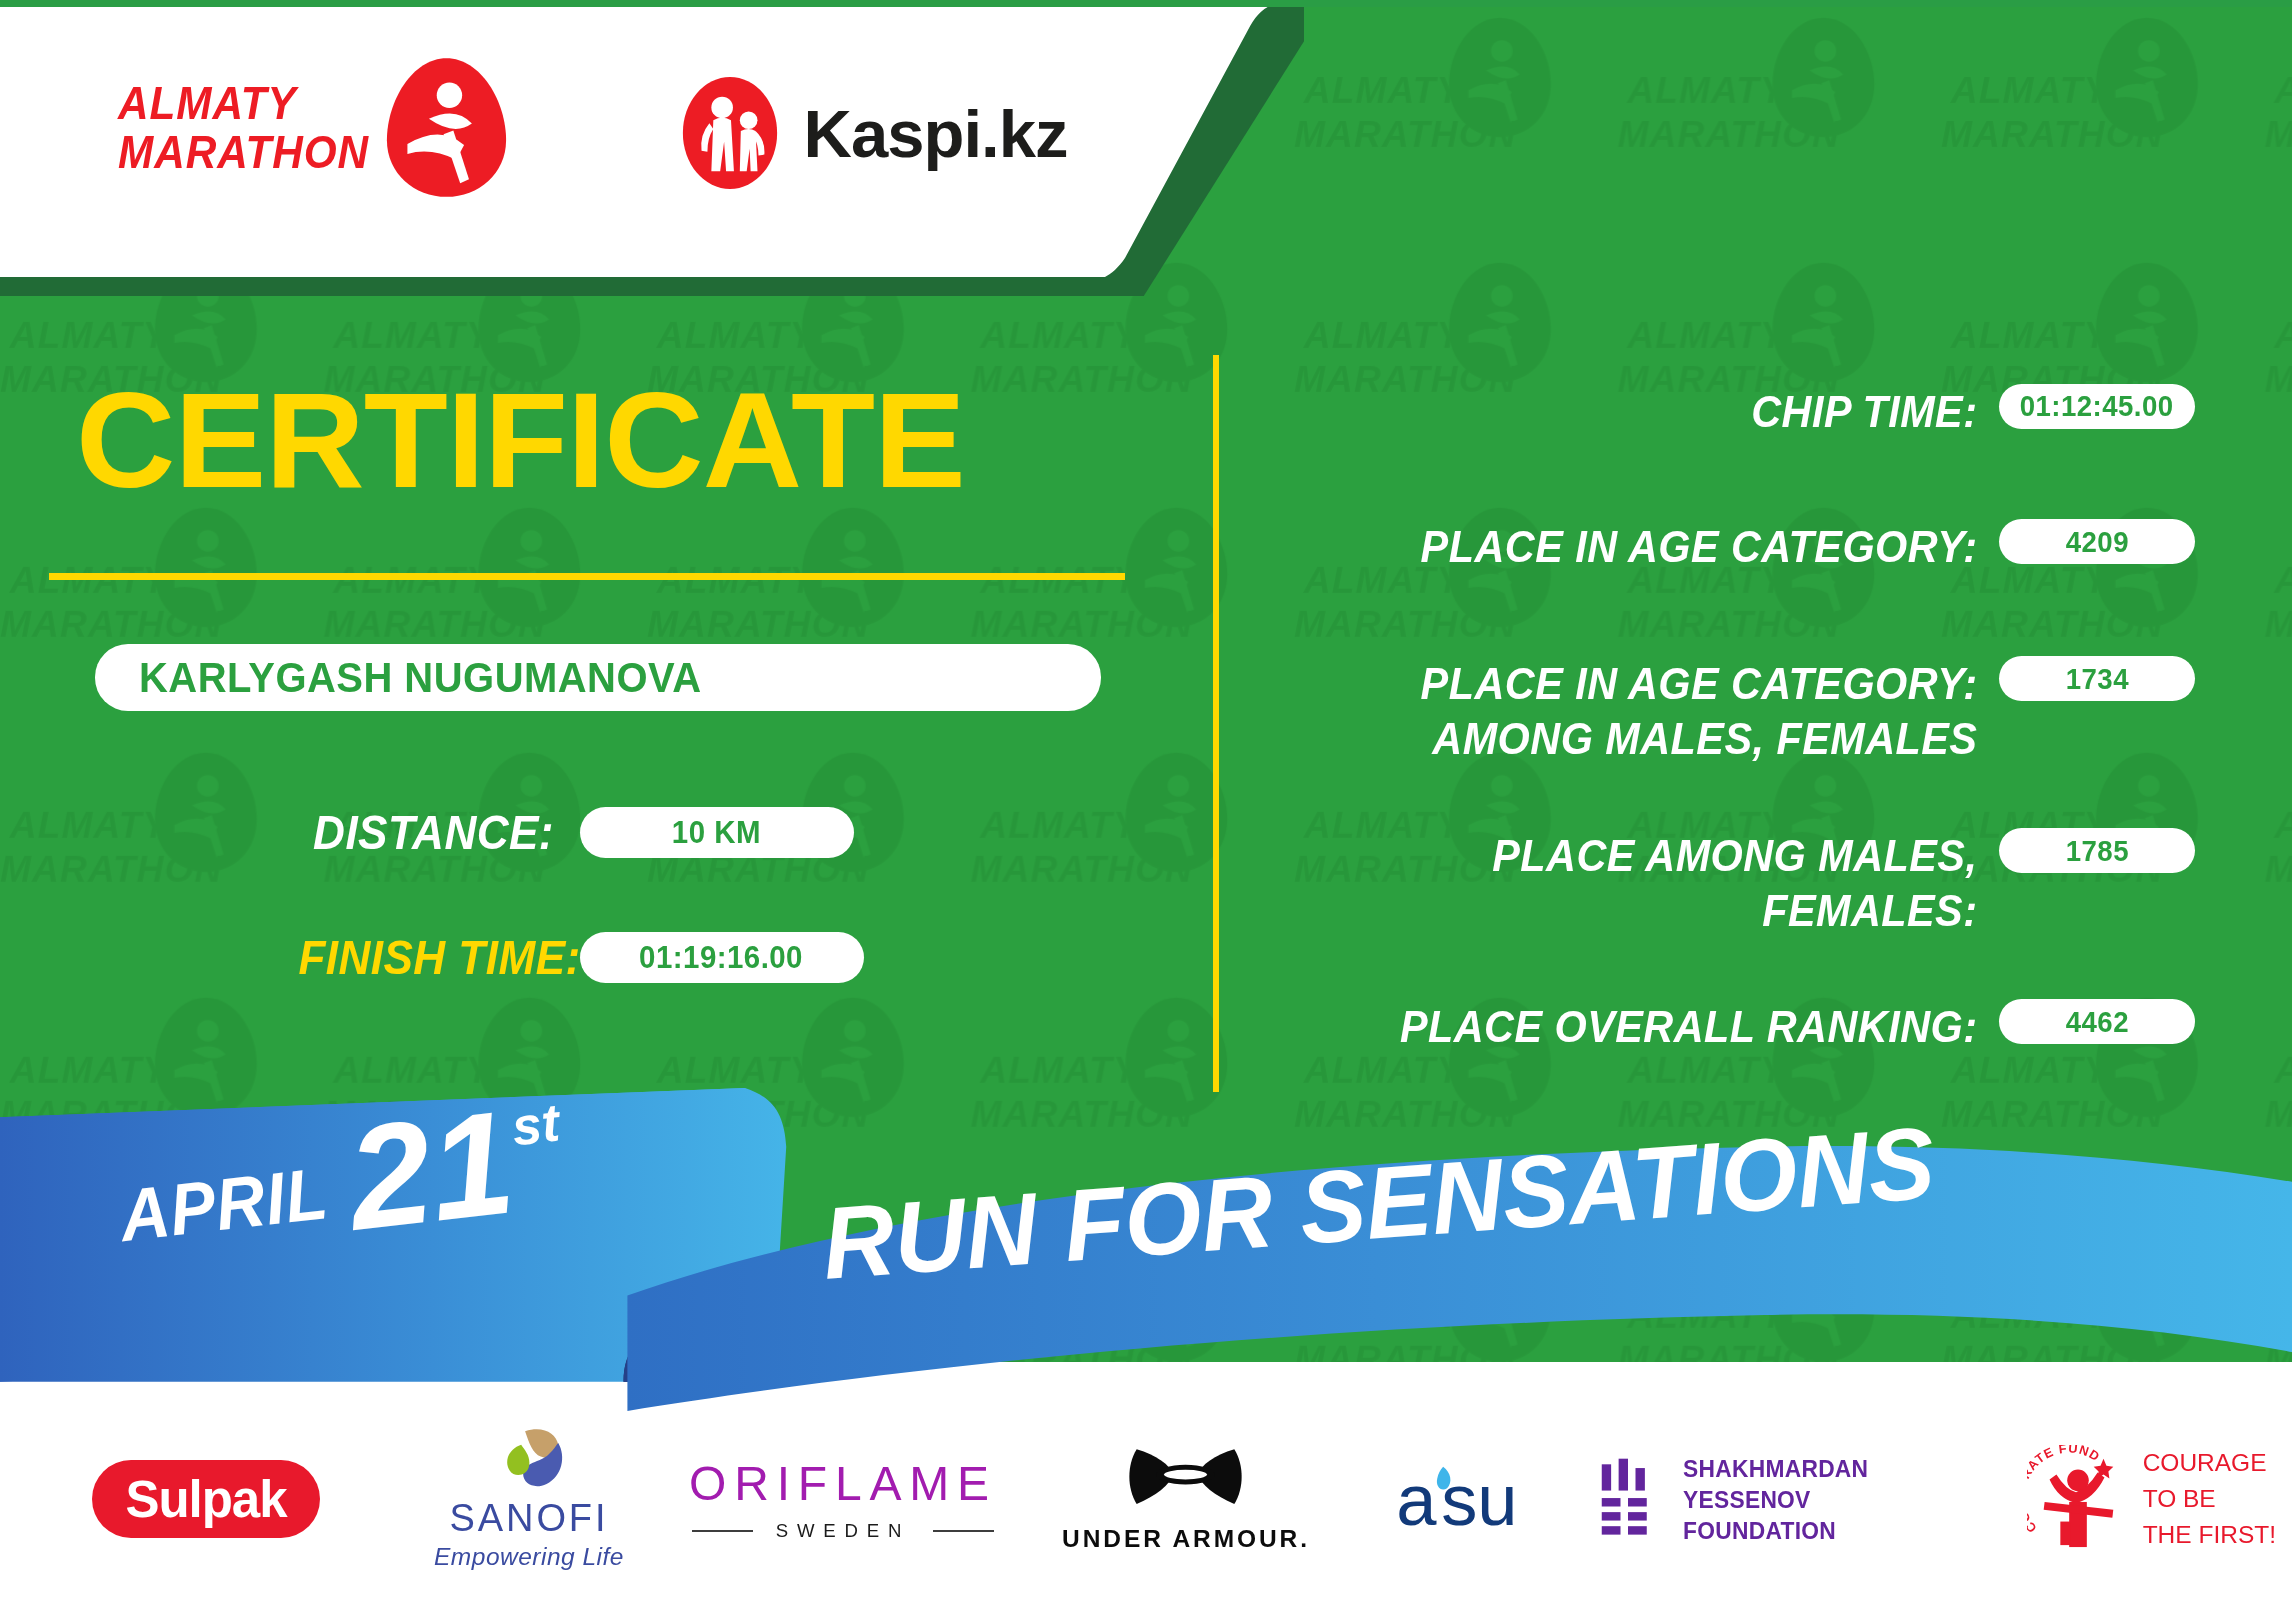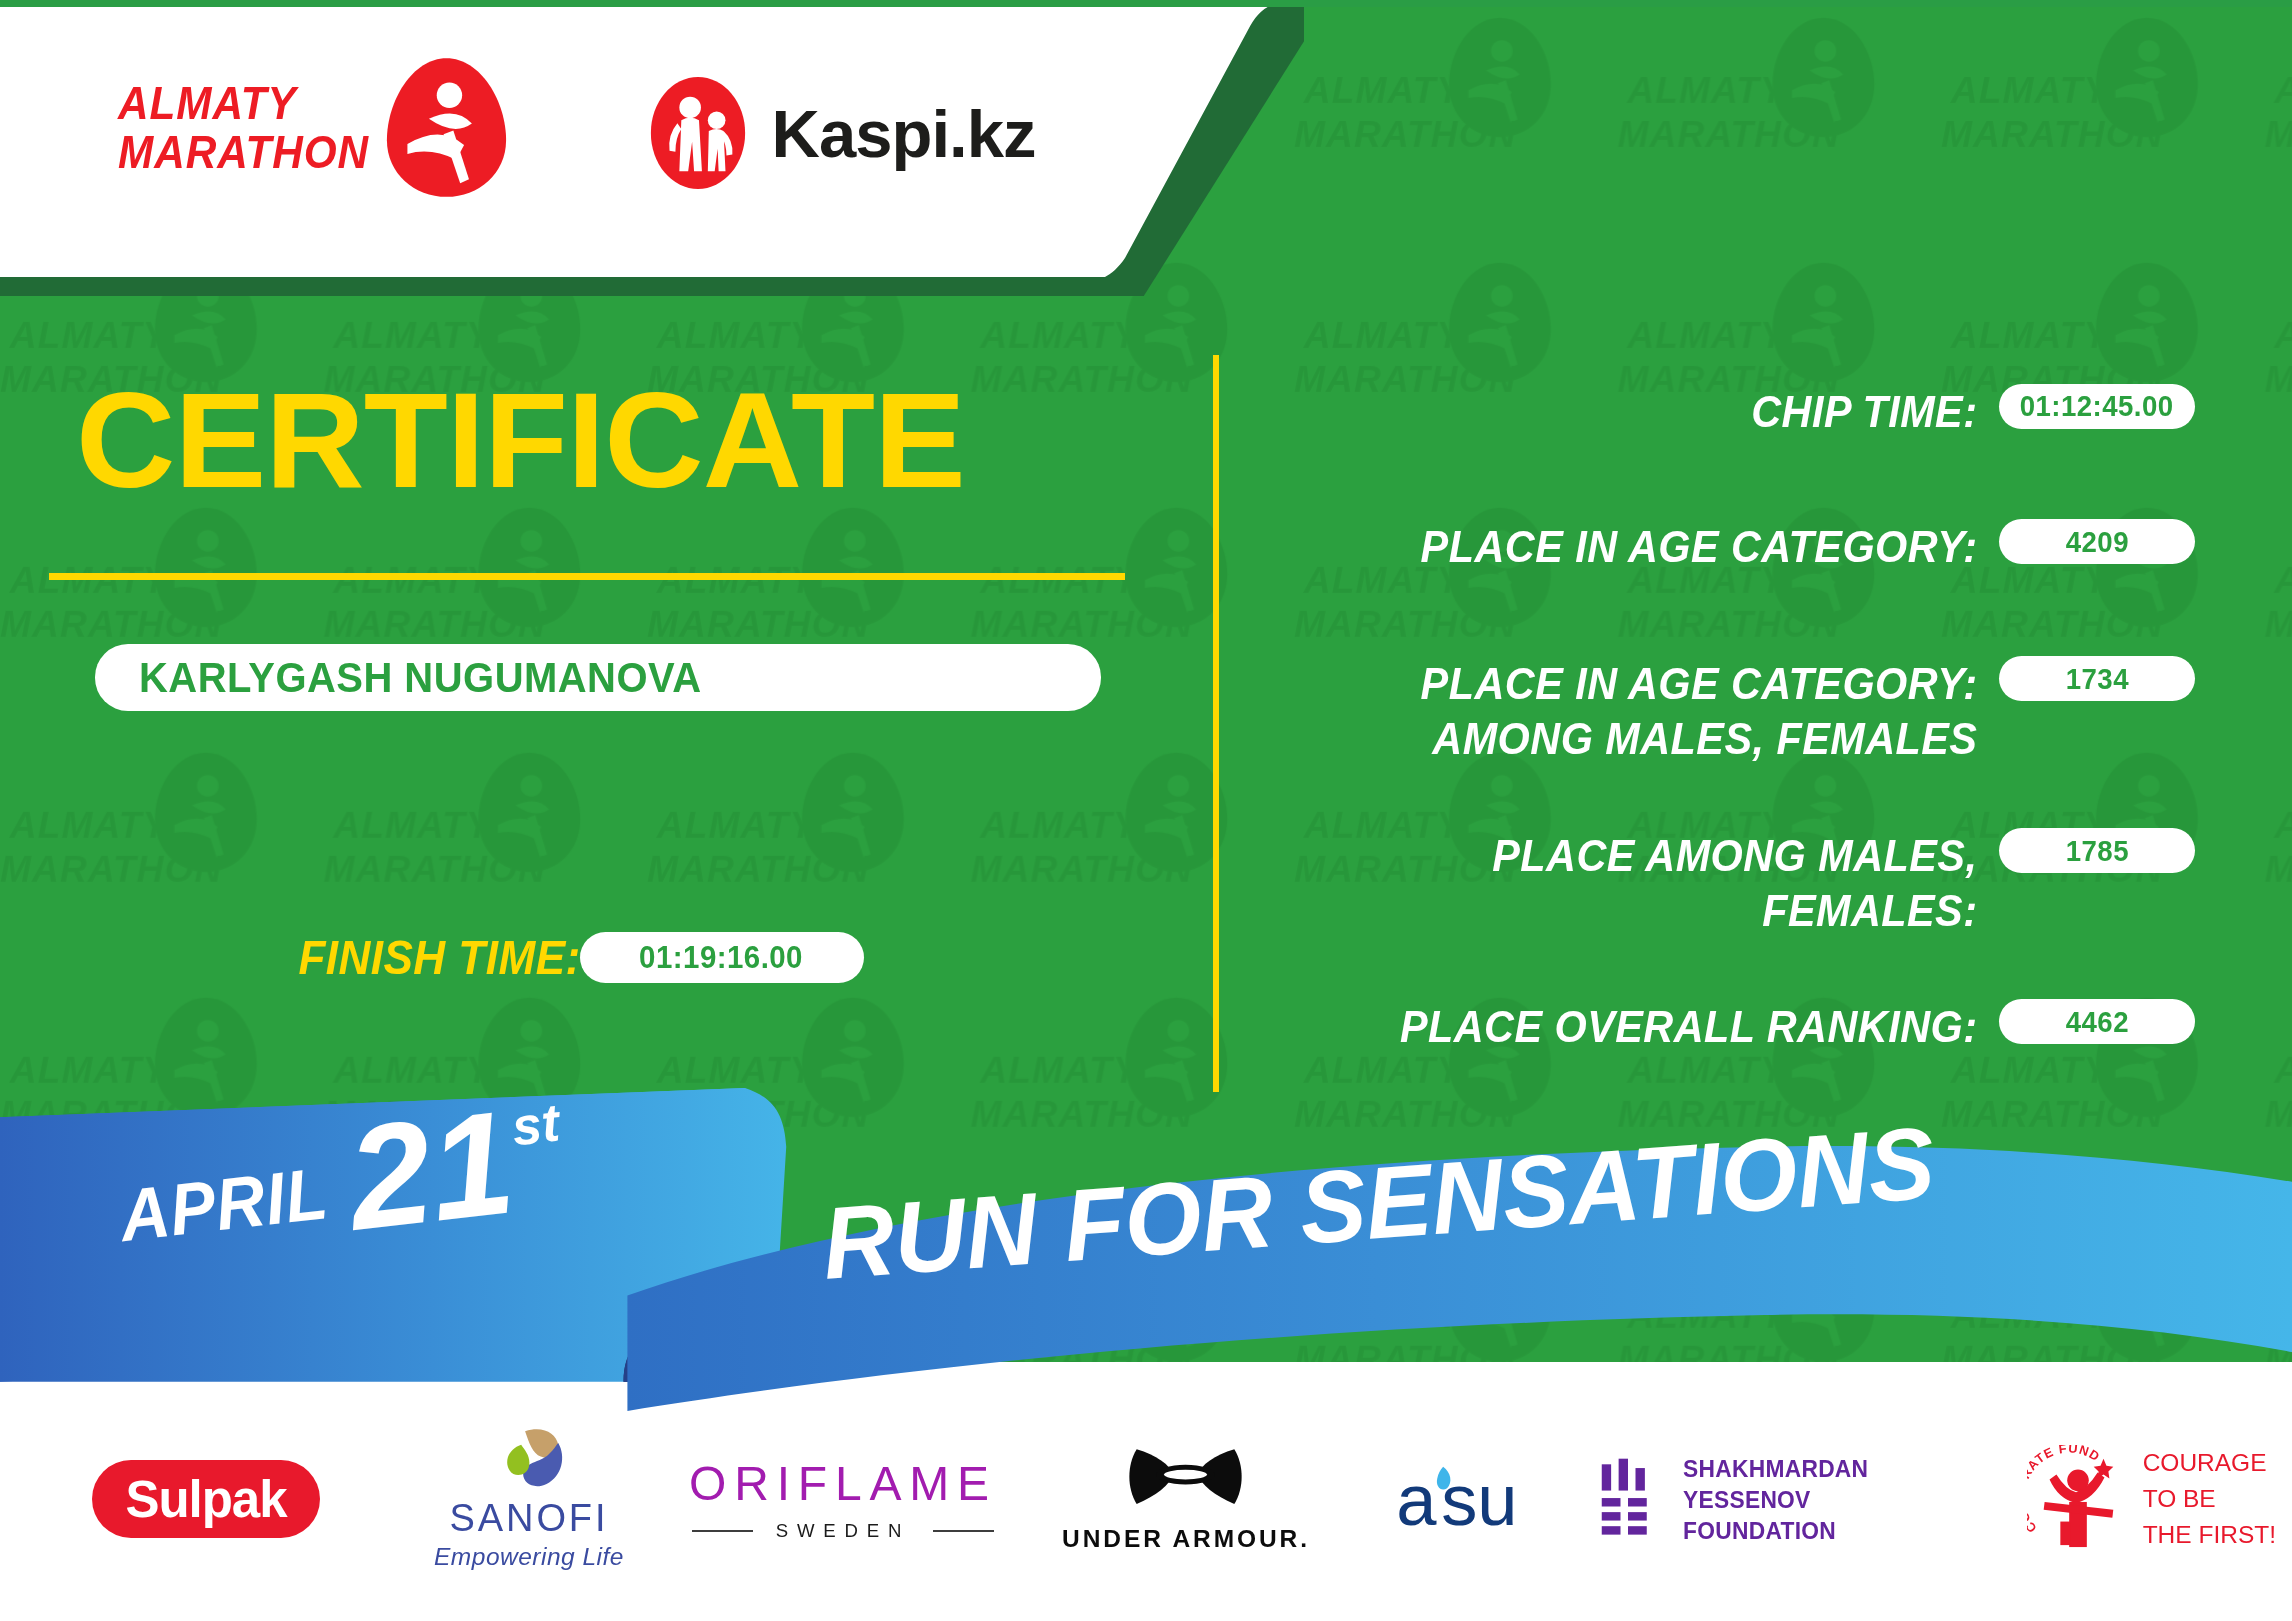--- a/index.html
+++ b/index.html
@@ -67,21 +67,21 @@
     font-weight: bold; font-style: italic;
     font-size: 46px; line-height: 49px;
     letter-spacing: 1px;
     text-align: left;
     transform: scaleX(0.92);
     transform-origin: left center;
   }
   .am-mark { margin-left: -7.8px; }
 
   .kaspi-logo {
-    position: absolute; left: 644px; top: 74px;
+    position: absolute; left: 676px; top: 74px;
     z-index: 4; display: flex; align-items: center; gap: 19.6px;
   }
   .kaspi-text {
     color: #1d1d1b; font-weight: bold;
     font-size: 67px; letter-spacing: -1px;
   }
 
   
   .cert-title {
     position: absolute; left: 76px; top: 377px;
@@ -350,20 +350,26 @@
     <span class="kaspi-text">Kaspi.kz</span>
   </div>
 
   <div class="cert-title">CERTIFICATE</div>
   <div class="title-rule"></div>
 
   <div class="name-pill">
     <span class="name-text">KARLYGASH NUGUMANOVA</span>
   </div>
 
+  <div class="field-row" id="row-distance">
+    <span class="field-label label-white">DISTANCE:</span>
+    <span class="value-pill">
+      <span class="value-text">10 KM</span>
+    </span>
+  </div>
 
   <div class="field-row" id="row-finish">
     <span class="field-label label-yellow">FINISH TIME:</span>
     <span class="value-pill">
       <span class="value-text">01:19:16.00</span>
     </span>
   </div>
 
   <div class="divider"></div>
 

